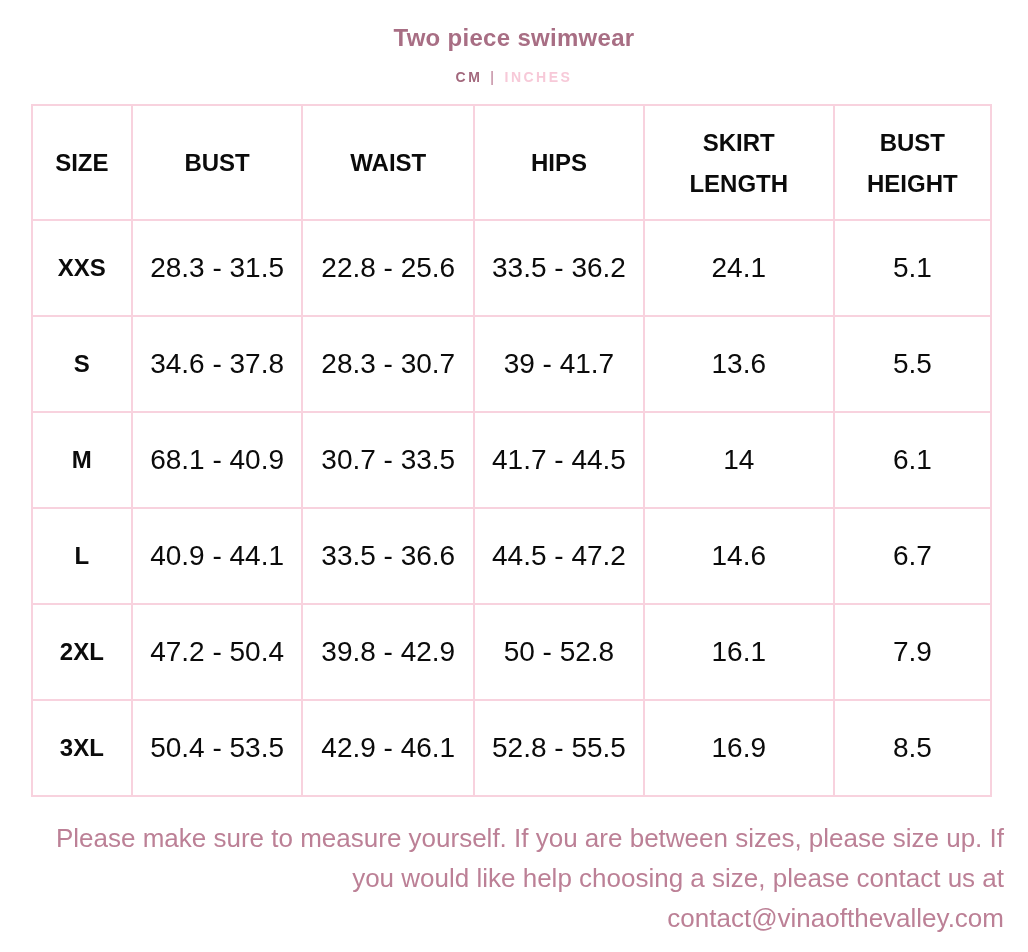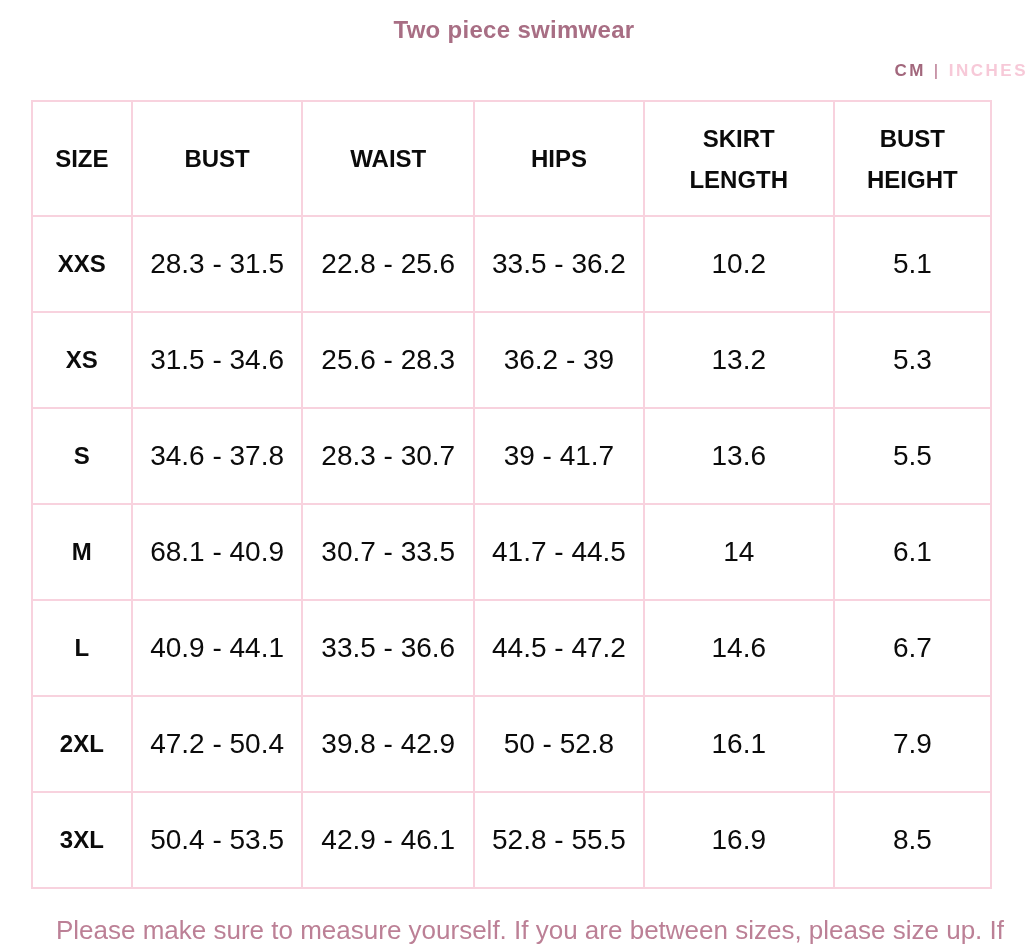--- a/index.html
+++ b/index.html
@@ -15,31 +15,31 @@
   html,body{margin:0;padding:0;}
   body{
     width:1028px;
     height:952px;
     background:#ffffff;
     font-family:"Liberation Sans","DejaVu Sans",sans-serif;
     -webkit-font-smoothing:antialiased;
   }
   .page-title{
     margin:0;
-    padding-top:16px;
+    padding-top:24px;
     text-align:center;
     font-size:24px;
     font-weight:bold;
     letter-spacing:.3px;
     color:var(--title-color);
   }
   .unit-toggle{
     margin-top:17px;
-    text-align:right;
-    font-size:17px;
+    text-align:center;
+    font-size:14px;
     font-weight:bold;
     letter-spacing:2.5px;
     user-select:none;
   }
   .unit-toggle .unit-cm{color:var(--cm-color);cursor:pointer;}
   .unit-toggle .unit-divider{color:var(--divider-color);font-weight:normal;margin:0 8px;}
   .unit-toggle .unit-inches{color:var(--inches-color);cursor:pointer;}
   table.size-chart{
     border-collapse:collapse;
     table-layout:fixed;
@@ -101,30 +101,22 @@
         <th>SKIRT LENGTH</th>
         <th>BUST HEIGHT</th>
       </tr>
   </thead>
   <tbody>
       <tr>
         <th>XXS</th>
         <td>28.3 - 31.5</td>
         <td>22.8 - 25.6</td>
         <td>33.5 - 36.2</td>
-        <td>10.2</td>
+        <td>24.1</td>
         <td>5.1</td>
-      </tr>
-      <tr>
-        <th>XS</th>
-        <td>31.5 - 34.6</td>
-        <td>25.6 - 28.3</td>
-        <td>36.2 - 39</td>
-        <td>13.2</td>
-        <td>5.3</td>
       </tr>
       <tr>
         <th>S</th>
         <td>34.6 - 37.8</td>
         <td>28.3 - 30.7</td>
         <td>39 - 41.7</td>
         <td>13.6</td>
         <td>5.5</td>
       </tr>
       <tr>

